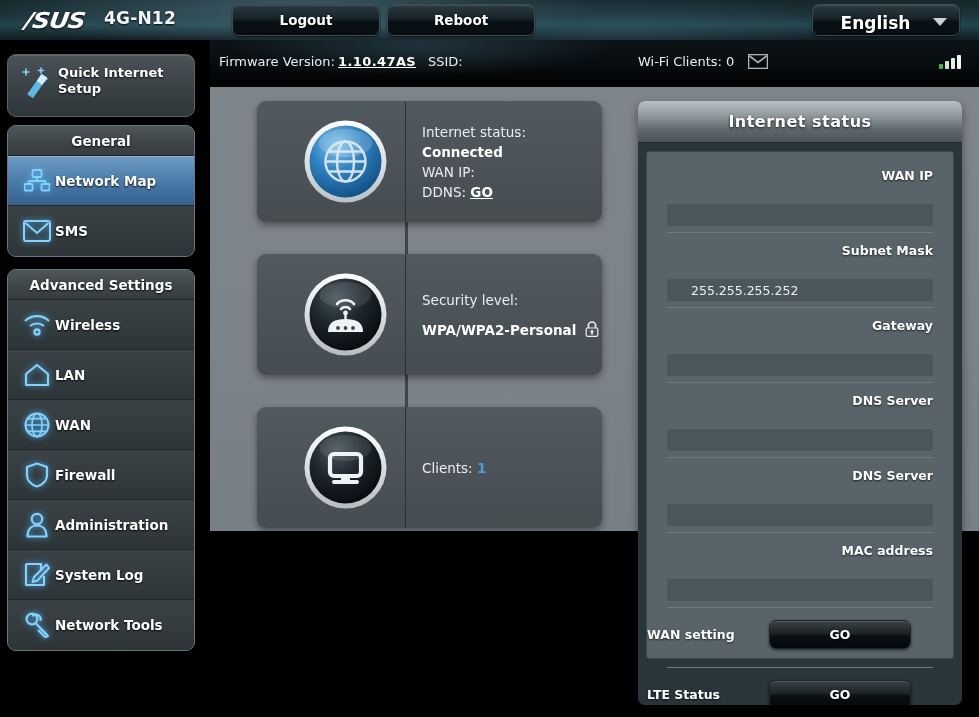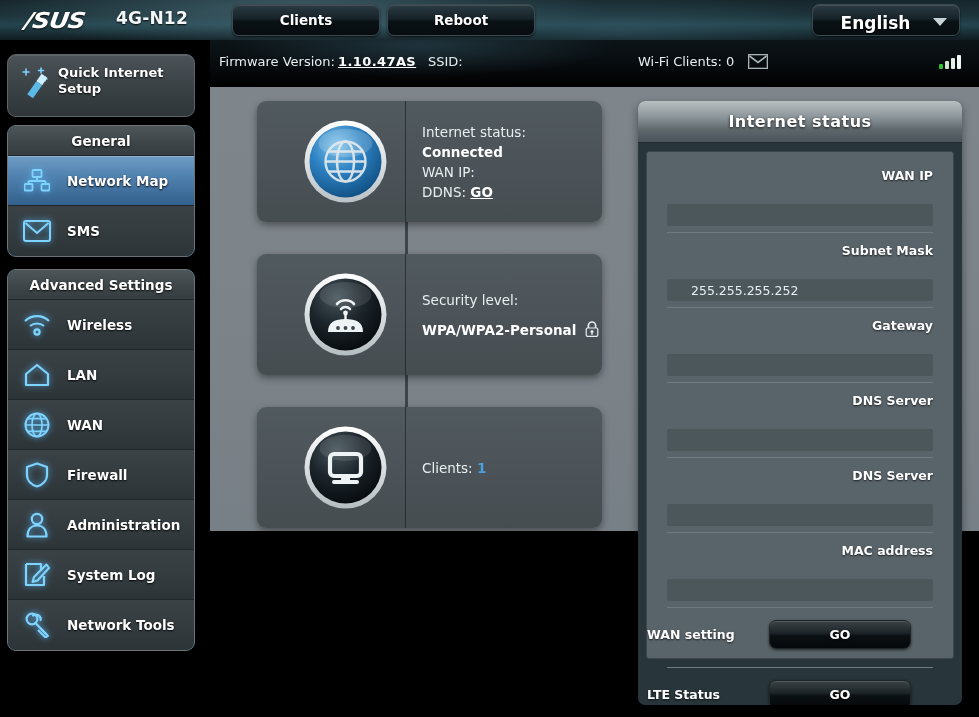--- a/index.html
+++ b/index.html
@@ -40,21 +40,21 @@
     font-weight: bold;
     font-style: italic;
     letter-spacing: -1px;
     color: #ffffff;
     transform: skewX(-8deg) scaleX(1.12);
     text-shadow: 0 1px 2px rgba(0,0,0,0.8);
   }
 
   .model-name {
     position: absolute;
-    left: 116px; top: 8px;
+    left: 104px; top: 8px;
     font-size: 17px;
     font-weight: bold;
     color: #f2f6f7;
     letter-spacing: 0.2px;
     text-shadow: 0 1px 2px rgba(0,0,0,0.9);
   }
 
   .topbtn {
     position: absolute;
     top: 4px;
@@ -217,21 +217,21 @@
     border-bottom: 16px solid transparent;
     border-left: 16px solid #4f81ae;
   }
   .nav-ico {
     width: 34px; height: 34px;
     display: flex; align-items: center; justify-content: center;
     flex: 0 0 34px;
   }
   .nav-ico svg { filter: drop-shadow(0 0 3px rgba(90,190,255,0.85)); }
   .nav-lbl {
-    margin-left: 13px;
+    margin-left: 1px;
     font-size: 13.5px; font-weight: bold; color: #ffffff;
     text-shadow: 0 1px 2px rgba(0,0,0,0.95);
   }
 
   
   .main {
     position: absolute;
     left: 210px; top: 87px;
     width: 769px; height: 444px;
     background: linear-gradient(180deg, #7f868b 0%, #7c8389 50%, #788087 100%);
@@ -354,21 +354,21 @@
 </style>
 </head>
 <body>
 
 <div id="app">
 
   <div class="topbar">
     <div class="asus-logo">/SUS</div>
     <div class="model-name">4G-N12</div>
 
-    <div class="topbtn logout">Clients</div>
+    <div class="topbtn logout">Logout</div>
     <div class="topbtn reboot">Reboot</div>
 
     <div class="lang-select">
       <div class="lang-label">English</div>
       <div class="lang-caret"></div>
     </div>
   </div>
 
   <div class="infobar">
     <div class="fw-label">Firmware Version:</div>

